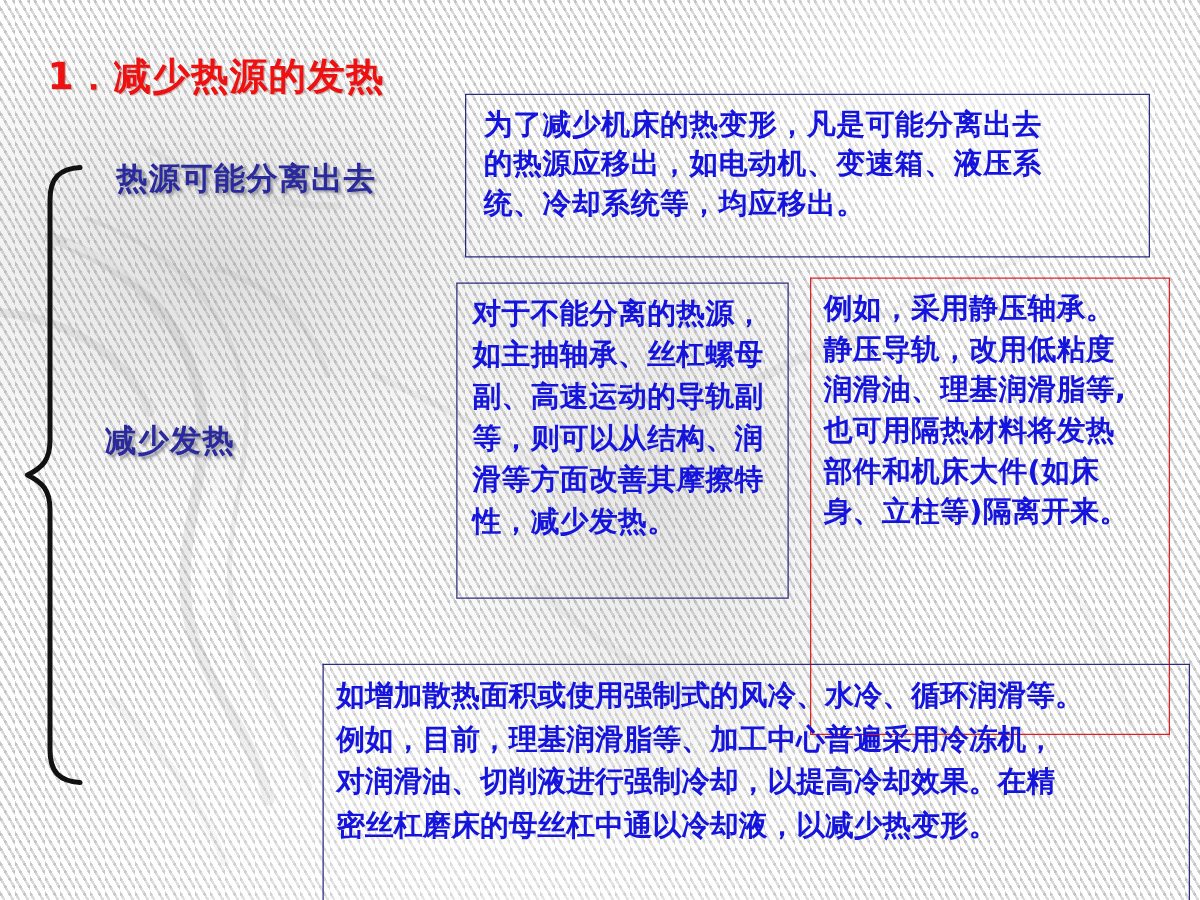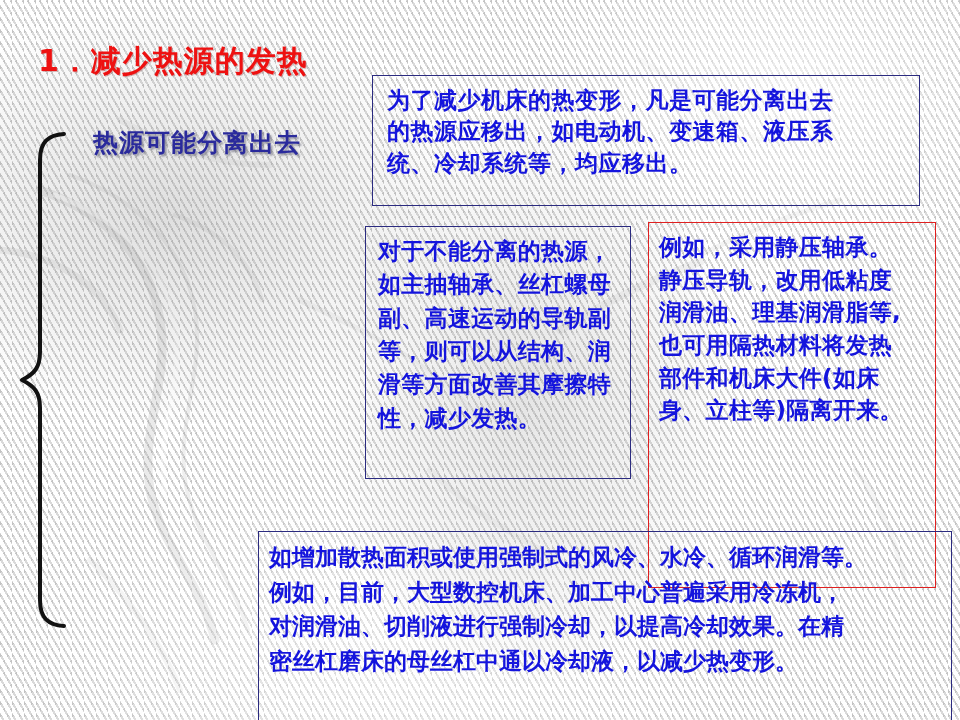--- a/index.html
+++ b/index.html
@@ -191,20 +191,21 @@
   <div id="bg-sheen"></div>
 
   <div class="layer" id="title">1．减少热源的发热</div>
 
   <svg class="layer" id="brace" viewBox="0 0 60 500" preserveAspectRatio="none">
     <path d="M46,4 C30,5 22,12 22,30 L22,222 C22,238 16,244 4,250 C16,256 22,262 22,278
              L22,470 C22,488 30,495 46,496" fill="none" stroke="#111111" stroke-width="4" stroke-linecap="round" stroke-linejoin="round"></path>
   </svg>
 
   <div class="layer branch-label" id="label-separate">热源可能分离出去</div>
+  <div class="layer branch-label" id="label-reduce">减少发热</div>
 
   <div class="layer box" id="box-relocate">
     <div class="box-text">为了减少机床的热变形，凡是可能分离出去
 的热源应移出，如电动机、变速箱、液压系
 统、冷却系统等，均应移出。</div>
   </div>
 
   <div class="layer box" id="box-friction">
     <div class="box-text">对于不能分离的热源，
 如主抽轴承、丝杠螺母
@@ -218,18 +219,18 @@
     <div class="box-text">例如，采用静压轴承。
 静压导轨，改用低粘度
 润滑油、理基润滑脂等,
 也可用隔热材料将发热
 部件和机床大件(如床
 身、立柱等)隔离开来。</div>
   </div>
 
   <div class="layer box" id="box-cooling">
     <div class="box-text">如增加散热面积或使用强制式的风冷、水冷、循环润滑等。
-例如，目前，大型数控机床、加工中心普遍采用冷冻机，
+例如，目前，理基润滑脂等、加工中心普遍采用冷冻机，
 对润滑油、切削液进行强制冷却，以提高冷却效果。在精
 密丝杠磨床的母丝杠中通以冷却液，以减少热变形。</div>
   </div>
 
 </div>
 
 </body></html>

